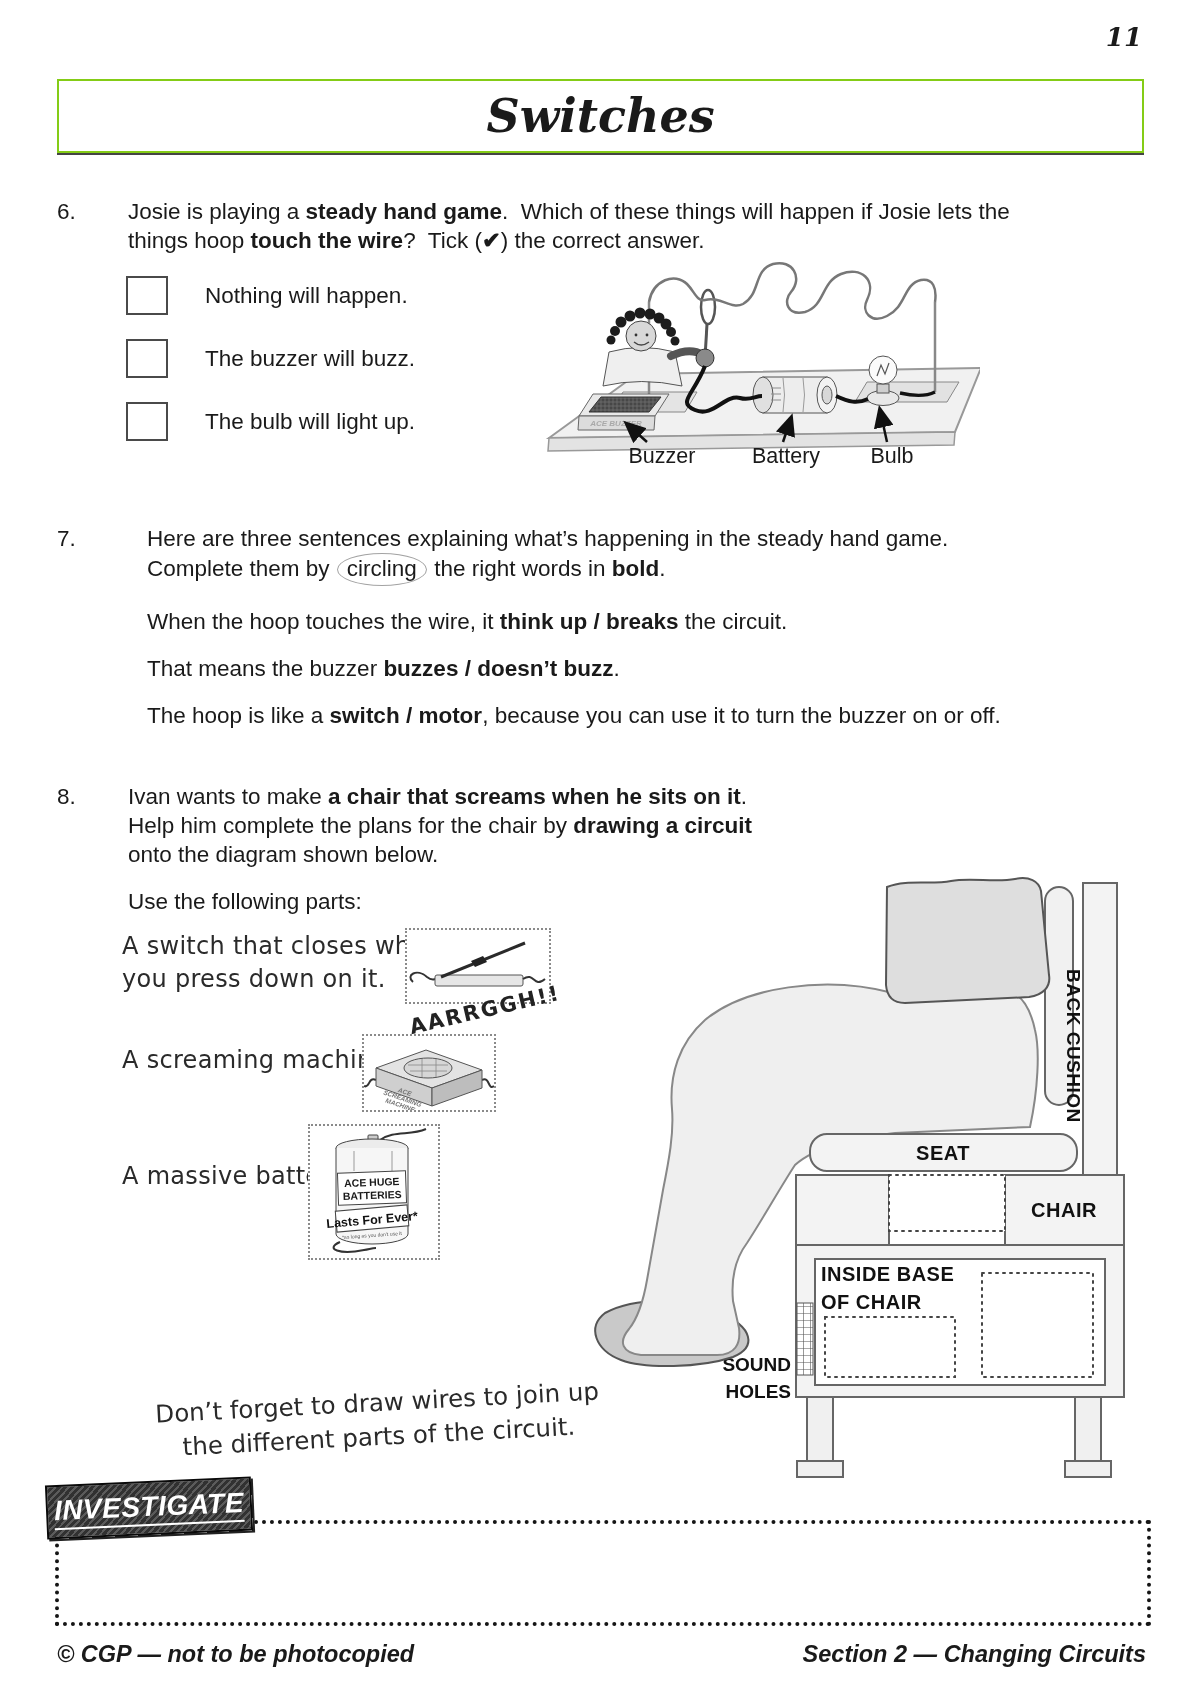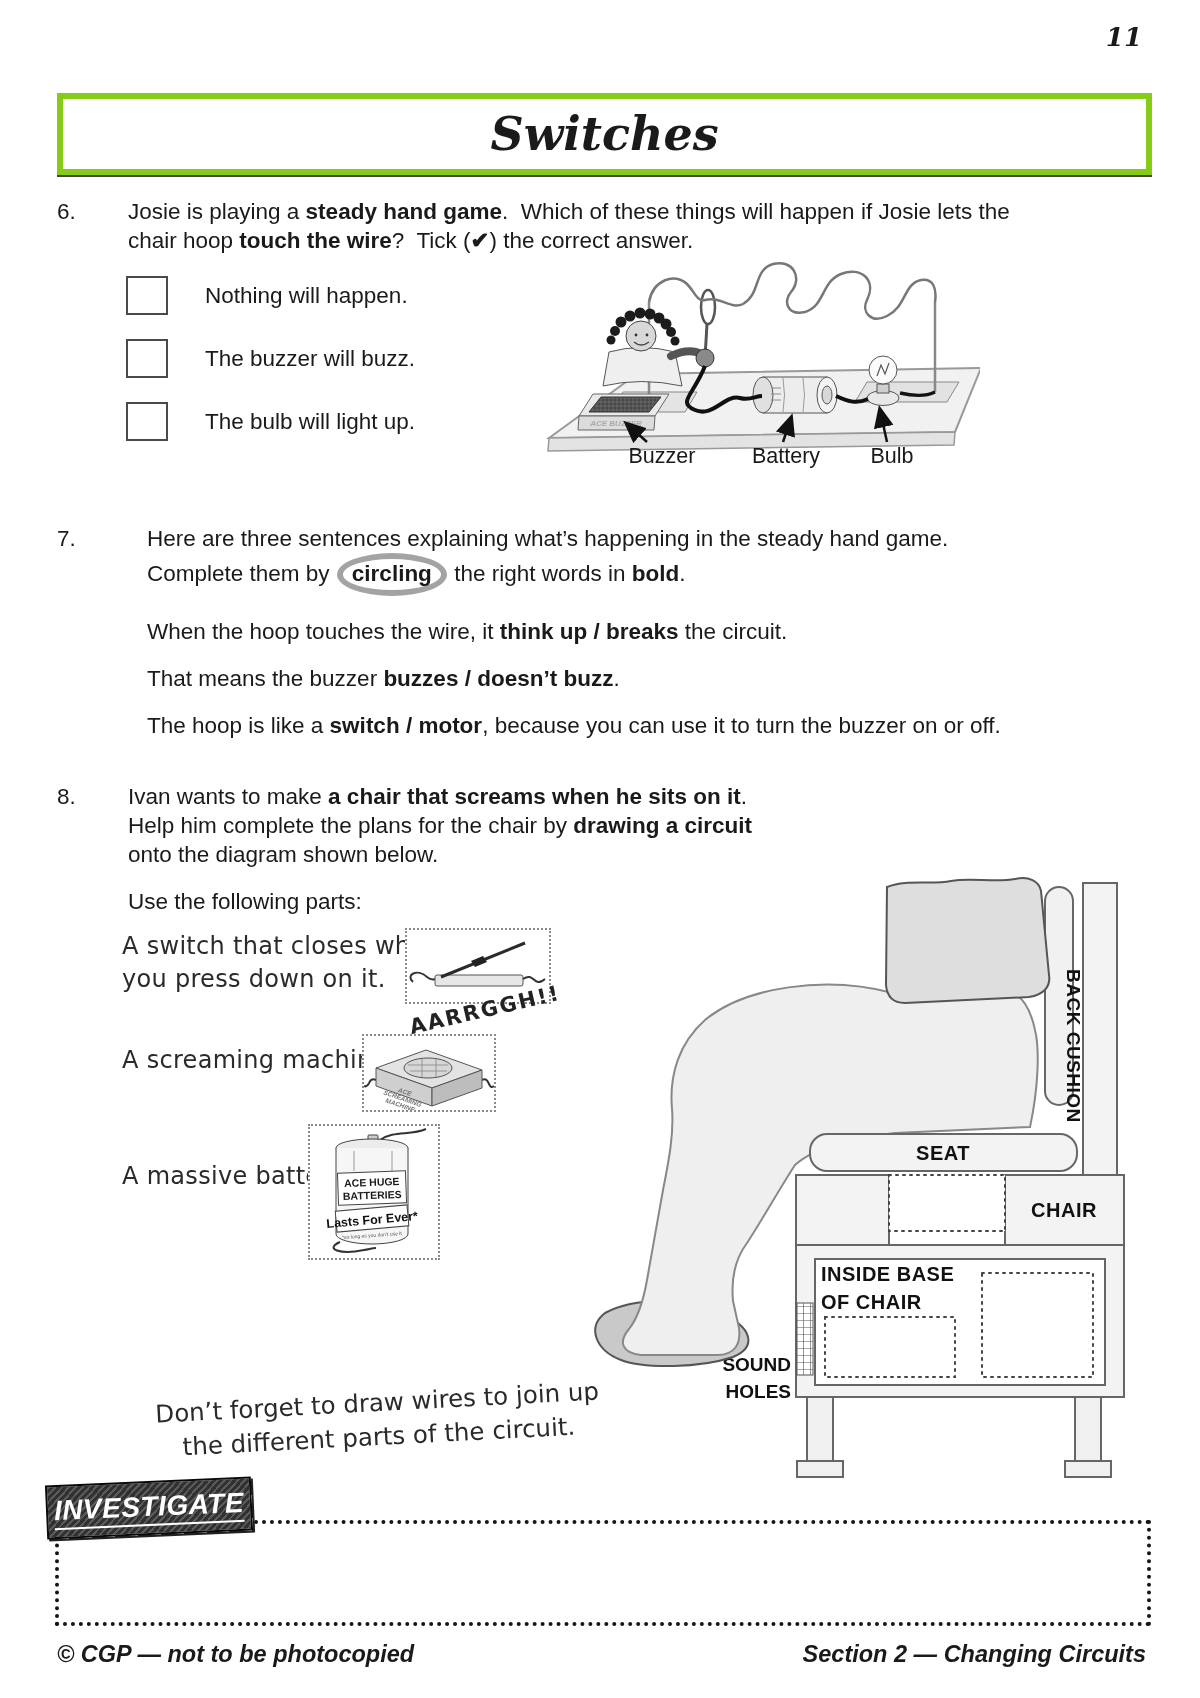--- a/index.html
+++ b/index.html
@@ -1,39 +1,39 @@
 <!DOCTYPE html>
 <html><head>
 <meta charset="utf-8">
 <style>
   html,body{margin:0;padding:0;background:#fff;}
   .page{position:relative;width:1200px;height:1698px;background:#fff;overflow:hidden;
         font-family:"Liberation Sans",sans-serif;color:#1a1a1a;}
   .b{font-weight:700;}
   #pagenum{position:absolute;top:22px;right:58px;font-family:"DejaVu Serif",serif;
            font-style:italic;font-weight:700;font-size:26px;}
-  #titlebox{position:absolute;left:57px;top:93px;width:1083px;height:70px;border:6px solid #84cc16;
+  #titlebox{position:absolute;left:57px;top:79px;width:1083px;height:70px;border:2px solid #84cc16;
             display:flex;align-items:center;justify-content:center;box-shadow:0 2px 0 #444;}
   #titlebox .t{font-family:"DejaVu Serif",serif;font-style:italic;font-weight:700;font-size:46px;}
   .q{position:absolute;display:flex;font-size:22.5px;line-height:29px;}
   .qnum{width:71px;flex:none;}
   .qtext{width:900px;}
   .opt{position:absolute;display:flex;align-items:center;gap:37px;}
   .cb{width:38px;height:35px;border:2px solid #4a4a4a;background:#fff;flex:none;}
   .optlabel{font-size:22.5px;}
   .partlabel{position:absolute;font-family:"DejaVu Sans",sans-serif;font-size:24px;
              line-height:33px;color:#2a2a2a;letter-spacing:.3px;}
   .dashbox{position:absolute;border:2.5px dotted #8a8a8a;background:#fff;}
   #scream-shout{position:absolute;left:408px;top:998px;transform:rotate(-13deg);
                 font-family:"DejaVu Sans",sans-serif;font-weight:700;font-size:21px;
                 letter-spacing:2px;color:#222;}
   #note{position:absolute;left:148px;top:1386px;width:460px;transform:rotate(-3deg);
         font-family:"DejaVu Sans",sans-serif;font-size:24.5px;line-height:34px;
         text-align:center;color:#2a2a2a;}
-  #circled{display:inline-block;border:6px solid #a3a3a3;border-radius:50%;padding:0 9px 2px;margin:0 1px;font-weight:bold;}
+  #circled{display:inline-block;border:1px solid #a3a3a3;border-radius:50%;padding:0 9px 2px;margin:0 1px;}
   .q7s{margin-bottom:18px;}
   #investigate-box{position:absolute;left:55px;top:1520px;width:1088px;height:98px;
                    border:4px dotted #151515;}
   #investigate-badge{position:absolute;left:46px;top:1481px;width:202px;height:50px;
         transform:rotate(-2.5deg);border:2px solid #0a0a0a;
         background:repeating-linear-gradient(135deg,#5b5b5b 0 2px,#313131 2px 5px);
         display:flex;align-items:center;justify-content:center;box-shadow:2px 2px 0 #222;}
   #investigate-badge .t{font-style:italic;font-weight:700;font-size:28px;color:#fff;
         border-bottom:2px solid #fff;padding-bottom:1px;letter-spacing:.5px;}
   #investigate-text{position:absolute;left:75px;top:1533px;font-style:italic;font-weight:700;
@@ -53,21 +53,21 @@
     <span class="t">Switches</span>
   </div>
 
   <div class="q" style="left:57px;top:197px;">
     <div class="qnum">6.</div>
     <div class="qtext">
       <div>
         <span>Josie is playing a </span><span class="b">steady hand game</span><span>.&nbsp; Which of these things will happen if Josie lets the</span>
       </div>
       <div>
-        <span>chair hoop </span><span class="b">touch the wire</span><span>?&nbsp; Tick (</span><span class="b">✔</span><span>) the correct answer.</span>
+        <span>things hoop </span><span class="b">touch the wire</span><span>?&nbsp; Tick (</span><span class="b">✔</span><span>) the correct answer.</span>
       </div>
     </div>
   </div>
 
   <div class="opt" style="left:126px;top:276px;">
     <div class="cb"></div>
     <div class="optlabel">Nothing will happen.</div>
   </div>
   <div class="opt" style="left:126px;top:402px;">
     <div class="cb"></div>

